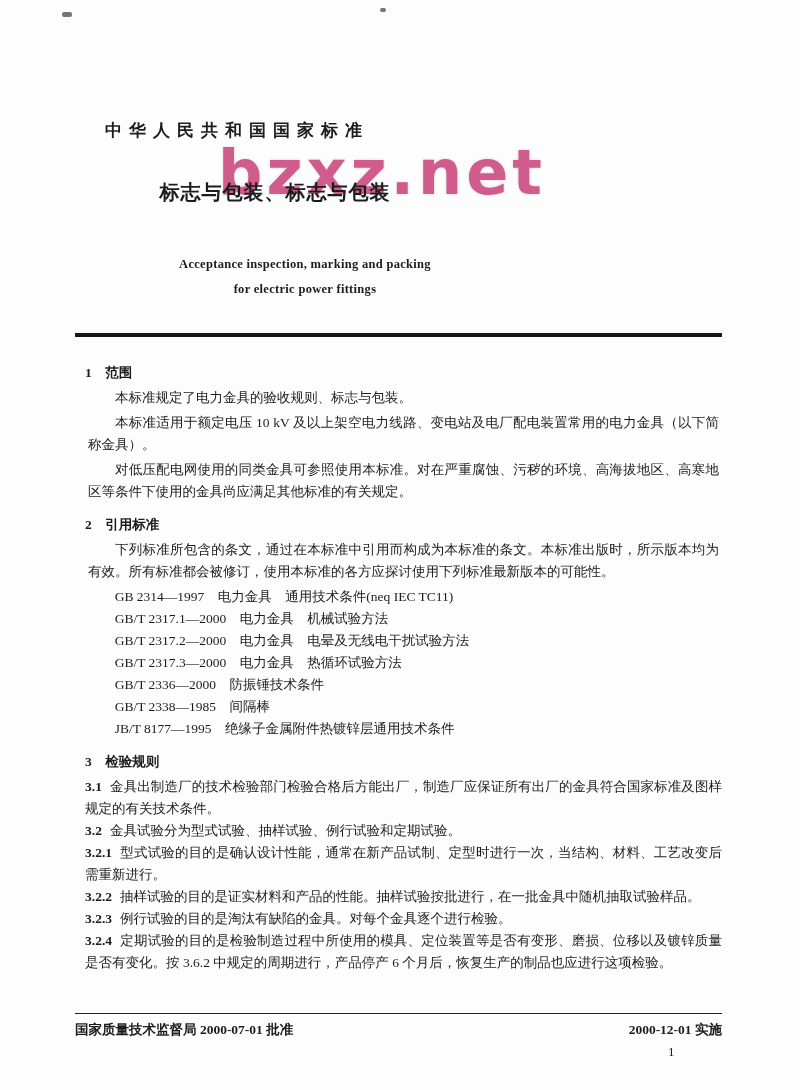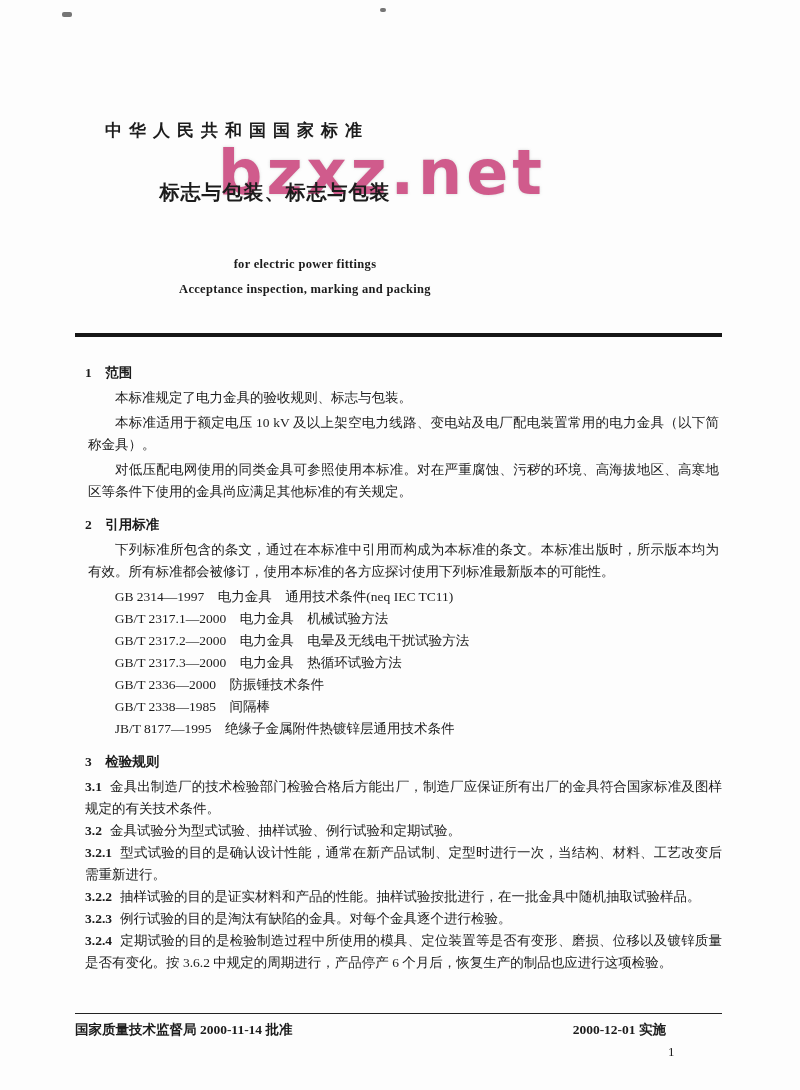--- a/index.html
+++ b/index.html
@@ -48,43 +48,43 @@
   .ref{line-height:22px;}
   .clause{margin:0;}
   .cno{font-weight:bold;margin-right:.6em;}
 
   .footer{
     position:absolute;top:1013px;left:75px;width:647px;z-index:1;
     display:flex;justify-content:space-between;align-items:baseline;
     border-top:1.5px solid #222;padding-top:7px;
     font-weight:bold;font-size:13.5px;
   }
-  .footer .impl{margin-right:56px;}
+  .footer .impl{}
   .page-number{position:absolute;top:1044px;left:668px;font-size:13px;z-index:1;}
 </style>
 </head>
 <body>
 
 <div class="page">
 
   <span class="scan-speck speck1"></span>
   <span class="scan-speck speck2"></span>
 
   <div class="watermark">bzxz.net</div>
 
   <div class="std-label">中华人民共和国国家标准</div>
 
   <div class="title-cn">
     <div class="title-sub">标志与包装、标志与包装</div>
   </div>
 
 
   <div class="title-en">
+    <div>Acceptance inspection, marking and packing</div>
     <div>for electric power fittings</div>
-    <div>Acceptance inspection, marking and packing</div>
   </div>
 
   <div class="rule"></div>
 
   <div class="doc-body">
 
     <div class="section">
       <div class="sec-heading">1　范围</div>
       <p class="para">本标准规定了电力金具的验收规则、标志与包装。</p>
       <p class="para">本标准适用于额定电压 10 kV 及以上架空电力线路、变电站及电厂配电装置常用的电力金具（以下简称金具）。</p>
@@ -111,19 +111,19 @@
       <p class="clause"><span class="cno">3.2</span><span>金具试验分为型式试验、抽样试验、例行试验和定期试验。</span></p>
       <p class="clause"><span class="cno">3.2.1</span><span>型式试验的目的是确认设计性能，通常在新产品试制、定型时进行一次，当结构、材料、工艺改变后需重新进行。</span></p>
       <p class="clause"><span class="cno">3.2.2</span><span>抽样试验的目的是证实材料和产品的性能。抽样试验按批进行，在一批金具中随机抽取试验样品。</span></p>
       <p class="clause"><span class="cno">3.2.3</span><span>例行试验的目的是淘汰有缺陷的金具。对每个金具逐个进行检验。</span></p>
       <p class="clause"><span class="cno">3.2.4</span><span>定期试验的目的是检验制造过程中所使用的模具、定位装置等是否有变形、磨损、位移以及镀锌质量是否有变化。按 3.6.2 中规定的周期进行，产品停产 6 个月后，恢复生产的制品也应进行这项检验。</span></p>
     </div>
 
   </div>
 
   <div class="footer">
-    <span class="appr">国家质量技术监督局 2000-11-14 批准</span>
+    <span class="appr">国家质量技术监督局 2000-07-01 批准</span>
     <span class="impl">2000-12-01 实施</span>
   </div>
 
   <div class="page-number">1</div>
 
 </div>
 
 </body></html>

